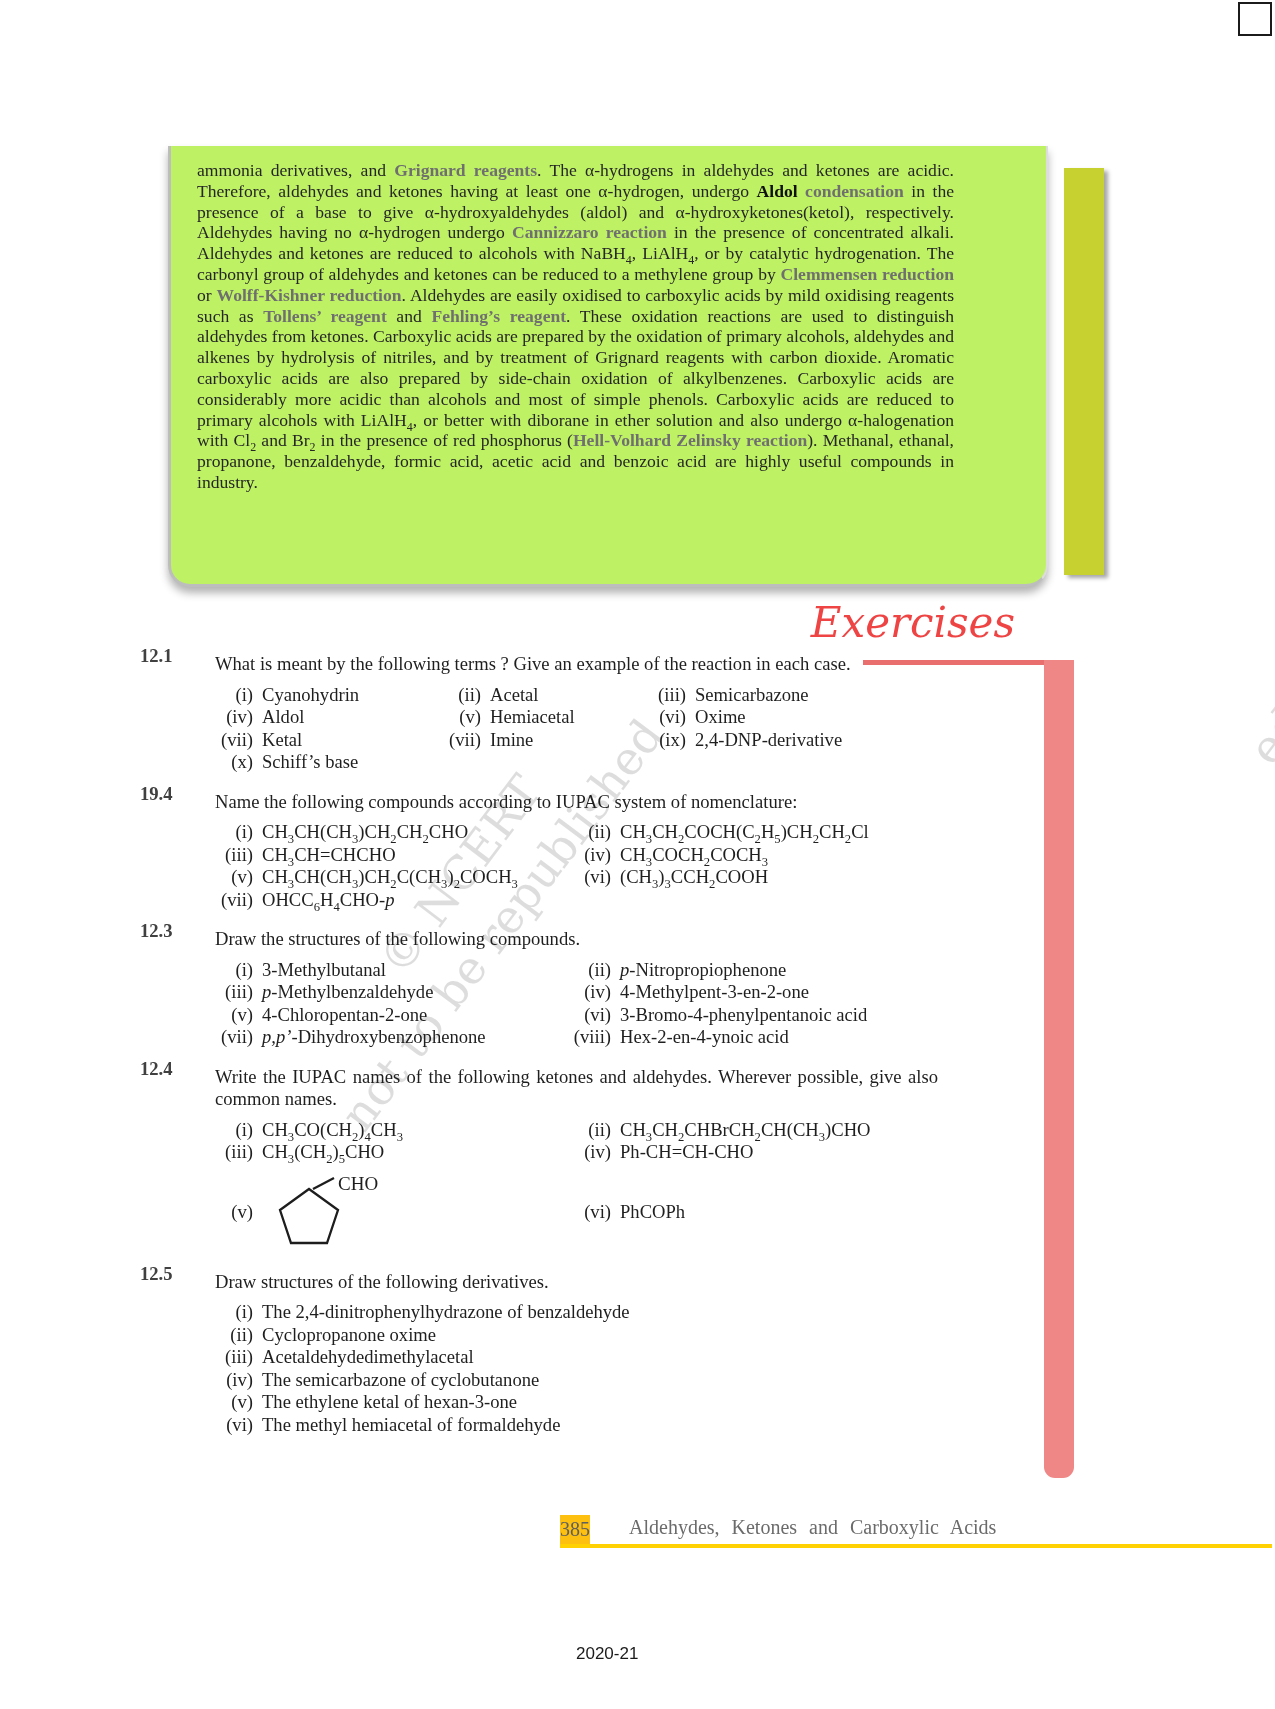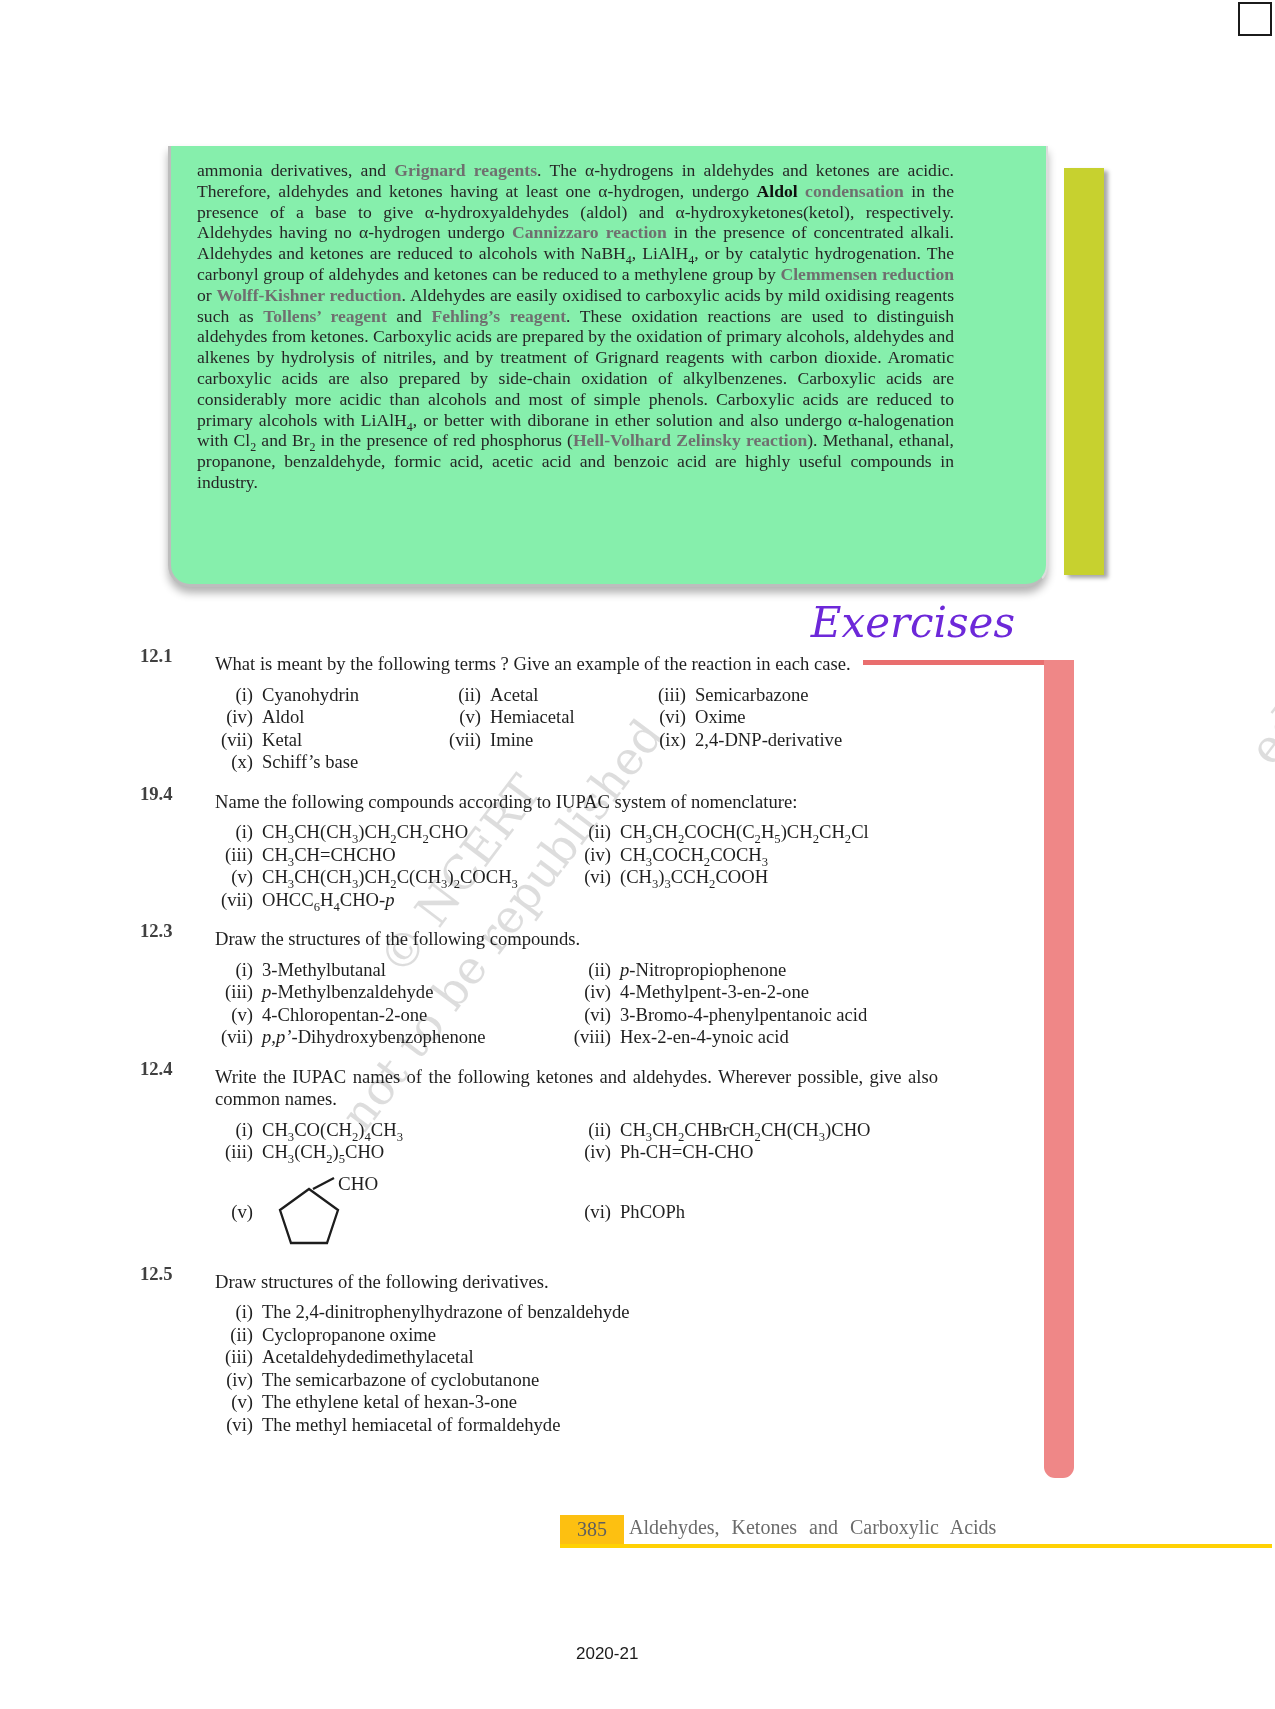--- a/index.html
+++ b/index.html
@@ -9,38 +9,38 @@
     font-family:"Liberation Serif", serif; color:#212121; overflow:hidden;
   }
 
   
   .corner-square { position:absolute; left:1238px; top:2px; width:34px; height:34px;
     border:2px solid #1b1b1b; background:#fff; }
 
   
   .summary-box {
     position:absolute; left:168px; top:146px; width:880px; height:441px;
-    background:#86efac; padding:14px 92px 26px 26px;
+    background:#bef264; padding:14px 92px 26px 26px;
     border-left:3px solid #bdbdbd; border-right:2px solid #dcdcdc; border-bottom:3px solid #bdbdbd;
     border-radius:0 0 22px 22px;
     box-shadow:0 6px 8px rgba(0,0,0,.30);
   }
   .summary-text { margin:0; font-size:17.6px; line-height:20.8px; text-align:justify; color:#262626; }
   .summary-text .kw  { color:#6f6f6f; font-weight:bold; }
   .summary-text .kwb { color:#0f0f0f; font-weight:bold; }
   sub { font-size:0.68em; line-height:0; }
 
   .green-bar { position:absolute; left:1064px; top:168px; width:40px; height:407px;
     background:#c7d12f; box-shadow:4px 3px 4px rgba(0,0,0,.35); }
 
   
   .exheading {
     position:absolute; left:770px; top:594px; width:245px; text-align:right;
     font-family:"DejaVu Serif", serif; font-style:italic; font-size:42px; line-height:58px;
-    color:#6d28d9;
+    color:#ef4444;
   }
   .exunderline { position:absolute; left:863px; top:660px; width:181px; height:5px; background:#e96e6e; }
   .pink-bar { position:absolute; left:1044px; top:660px; width:30px; height:818px;
     background:#ef8787; border-radius:0 0 11px 11px; }
 
   
   .wm { position:absolute; font-family:"DejaVu Serif", serif; font-size:46px; color:#c3c3c3;
     opacity:.55; white-space:nowrap; transform:rotate(-53deg); transform-origin:left top;
     pointer-events:none; }
 
@@ -55,21 +55,21 @@
   .cols2 { grid-template-columns:358px 1fr; }
   .cols1 { grid-template-columns:1fr; }
   .item { display:flex; }
   .inum { flex:none; width:46px; text-align:right; margin-right:9px; }
   .struct-row { display:grid; grid-template-columns:358px 1fr; align-items:center; margin:4px 0 10px; }
   .struct-cell { display:flex; align-items:center; }
   .ring-svg { display:block; margin-left:2px; }
   .ring-svg text { font-family:"Liberation Serif", serif; }
 
   
-  .page-badge { position:absolute; left:560px; top:1515px; width:64px; height:30px;
+  .page-badge { position:absolute; left:560px; top:1515px; width:30px; height:30px;
     background:#fdc011; color:#5f5f5f; font-size:20px; text-align:center; line-height:29px; }
   .footer-title { position:absolute; left:629px; top:1516px; font-size:20px; color:#6b6b6b;
     word-spacing:7px; }
   .footer-rule { position:absolute; left:560px; top:1544px; width:712px; height:4px; background:#ffd103; }
   .year { position:absolute; left:576px; top:1644px; font-family:"Liberation Sans", sans-serif;
     font-size:17px; color:#1b1b1b; }
 </style>
 </head>
 <body>
 

